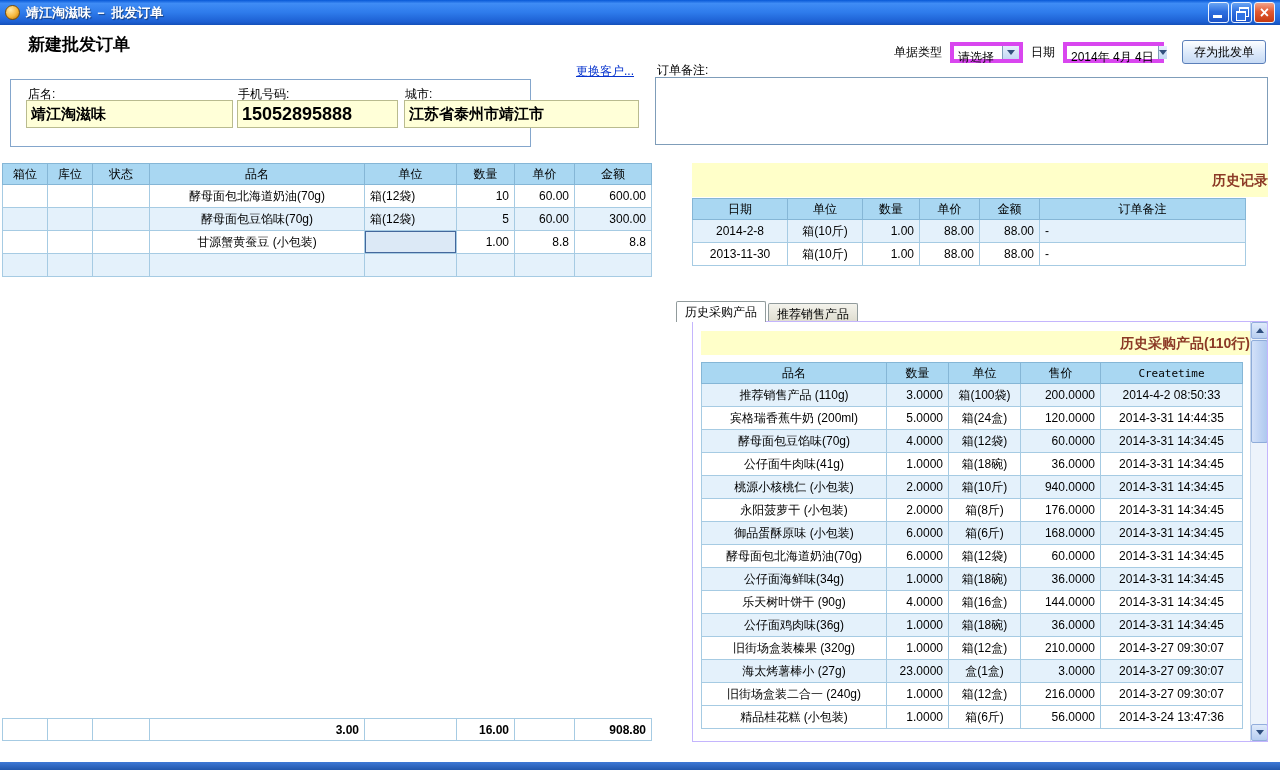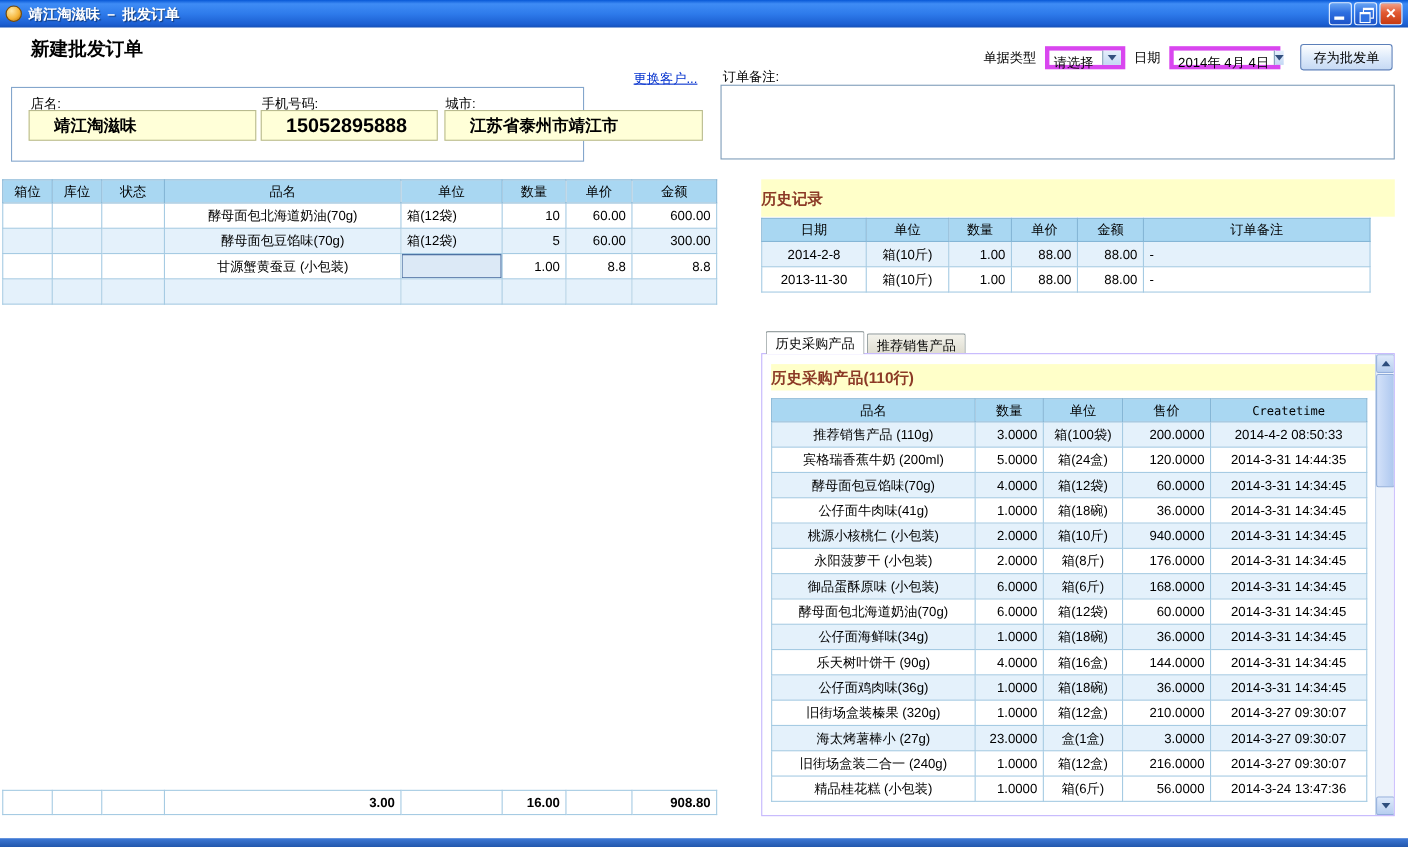--- a/index.html
+++ b/index.html
@@ -41,21 +41,21 @@
   .change-link { position:absolute; left:576px; top:63px; width:72px; font-size:12px; color:#0633CE;
     text-decoration:underline; cursor:pointer; white-space:nowrap; }
   .remark-label { position:absolute; left:657px; top:62px; font-size:12px; }
   .remark-box { position:absolute; left:655px; top:77px; width:613px; height:68px;
     border:1px solid #7F9DB9; background:#fff; resize:none; font-family:inherit; }
 
   
   .cust { position:absolute; left:10px; top:79px; width:521px; height:68px; border:1px solid #84A6CC; background:#fff; }
   .cust label { position:absolute; top:6px; font-size:12px; }
   .yinput { position:absolute; top:20px; height:28px; background:#FFFFD8; border:1px solid #B9BB8F;
-    font-weight:bold; font-family:inherit; padding:0 22px; color:#000; }
+    font-weight:bold; font-family:inherit; padding:0 4px; color:#000; }
   .lb-store { left:17px; } .in-store { left:15px; width:207px; font-size:15px; }
   .lb-phone { left:227px; } .in-phone { left:226px; width:161px; font-size:18px; }
   .lb-city { left:394px; } .in-city { left:393px; width:235px; font-size:15px; }
 
   
   table.grid { border-collapse:collapse; table-layout:fixed; font-size:12px; background:#fff; }
   .grid th { background:#A9D7F2; border:1px solid #85B6D6; height:21px; font-weight:normal;
     text-align:center; padding:0; overflow:hidden; white-space:nowrap; }
   .grid td { border:1px solid #A6CBE3; height:23px; padding:0 5px; background:#fff;
     overflow:hidden; white-space:nowrap; }
@@ -63,26 +63,26 @@
   .grid td.c { text-align:center; } .grid td.l { text-align:left; } .grid td.r { text-align:right; }
   .grid td.sel { background:#DCE9F6; box-shadow:inset 0 0 0 1px #44689C; }
   .grid td.bold { font-weight:bold; }
   .mono { font-family:"DejaVu Sans Mono",monospace; font-size:11px; }
 
   #order-wrap { position:absolute; left:2px; top:163px; }
   #order-footer { position:absolute; left:2px; top:718px; }
   #order-footer td { height:22px; }
 
   .sec-title { position:absolute; background:#FFFFC9; color:#8C3A26; font-weight:bold; font-size:14px;
-    text-align:left; white-space:nowrap; }
+    text-align:right; white-space:nowrap; }
   #history-title { left:692px; top:163px; width:576px; height:34px; line-height:34px; }
   #history-wrap { position:absolute; left:692px; top:198px; }
 
   
-  .tabs { position:absolute; left:696px; top:301px; display:flex; align-items:flex-end; font-size:12px; height:21px; }
+  .tabs { position:absolute; left:676px; top:301px; display:flex; align-items:flex-end; font-size:12px; height:21px; }
   .tab { height:19px; padding:2px 8px 0; margin-right:2px; border:1px solid #919B9C; border-bottom:none;
     border-radius:2px 2px 0 0; background:linear-gradient(180deg,#F4F3EC,#DEDCCF); cursor:pointer; }
   .tab.active { height:21px; background:#fff; position:relative; z-index:2; }
   .panel { position:absolute; left:692px; top:321px; width:576px; height:421px; border:1px solid #c4b5fd;
     background:#fff; overflow:hidden; }
   #purchase-title { left:8px; top:9px; width:549px; height:24px; line-height:24px; }
   #purchase-wrap { position:absolute; left:8px; top:40px; }
   #purchase-wrap td { height:23px; }
 
   

